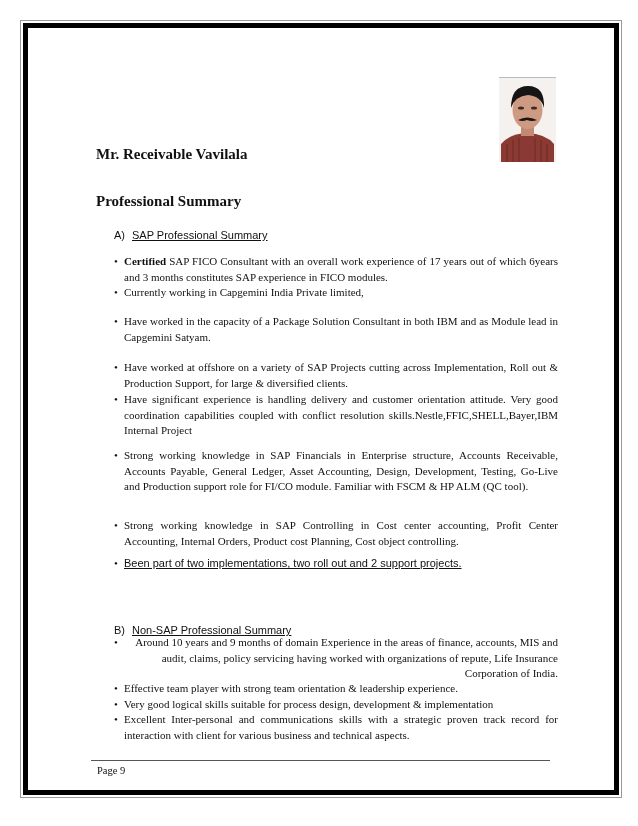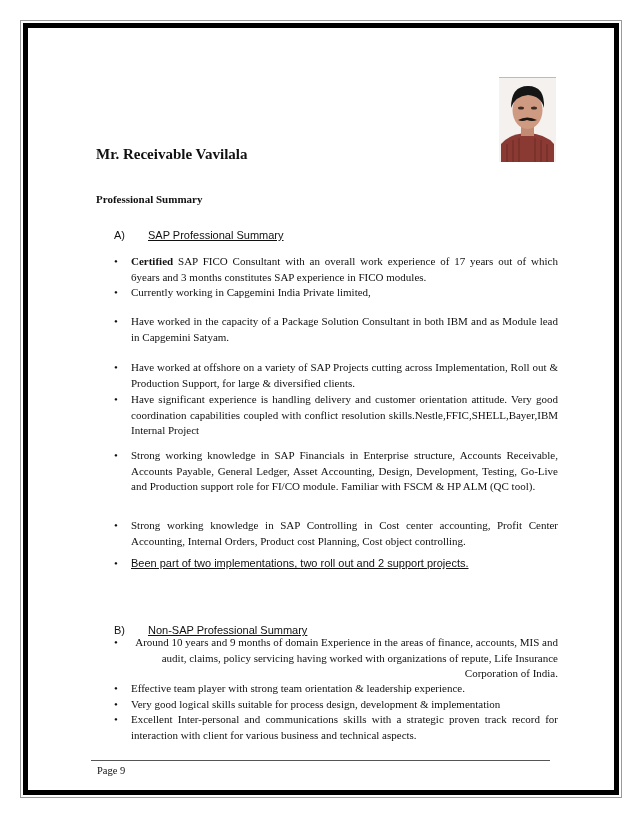--- a/index.html
+++ b/index.html
@@ -6,28 +6,28 @@
   body { width: 638px; height: 826px; position: relative; overflow: hidden;
          font-family: "Liberation Serif", "DejaVu Serif", serif; color: #111; }
   .page-border-outer { position: absolute; left: 20px; top: 20px; width: 602px; height: 778px;
          border: 1px solid #9a9a9a; box-sizing: border-box; }
   .page-border-inner { position: absolute; left: 23px; top: 23px; width: 596px; height: 772px;
          border: 5px solid #000; box-sizing: border-box; }
   .photo { position: absolute; left: 499px; top: 77px; width: 57px; height: 84px;
          border-top: 1px solid #bbb; overflow: hidden; }
   .photo svg { display: block; }
   .name { position: absolute; left: 96px; top: 146px; font-size: 15px; font-weight: bold; }
-  .section-title { position: absolute; left: 96px; top: 193px; font-size: 11px; font-weight: bold; }
+  .section-title { position: absolute; left: 96px; top: 193px; font-size: 15px; font-weight: bold; }
   .sub { position: absolute; left: 114px; font-family: "Liberation Sans", "DejaVu Sans", sans-serif;
          font-size: 11px; }
   .sub .letter { display: inline-block; width: 18px; }
-  .sub .title { text-decoration: underline; margin-left: 16px; }
+  .sub .title { text-decoration: underline; }
   .bullet { position: absolute; left: 114px; width: 444px; font-size: 11px; line-height: 15.5px; }
   .bullet .dot { position: absolute; left: 0; top: 0; width: 16px; font-size: 11px; }
-  .bullet .text { margin-left: 17px; text-align: justify; }
+  .bullet .text { margin-left: 10px; text-align: justify; }
   .bullet .text b { font-weight: bold; }
   .bullet.underline-sans .text { font-family: "Liberation Sans", "DejaVu Sans", sans-serif;
          font-size: 11px; text-decoration: underline; }
   .footer-rule { position: absolute; left: 91px; top: 760px; width: 459px; height: 0;
          border-top: 1px solid #555; }
   .footer { position: absolute; left: 97px; top: 765px; font-size: 10.5px; }
 </style>
 </head>
 <body>
 

